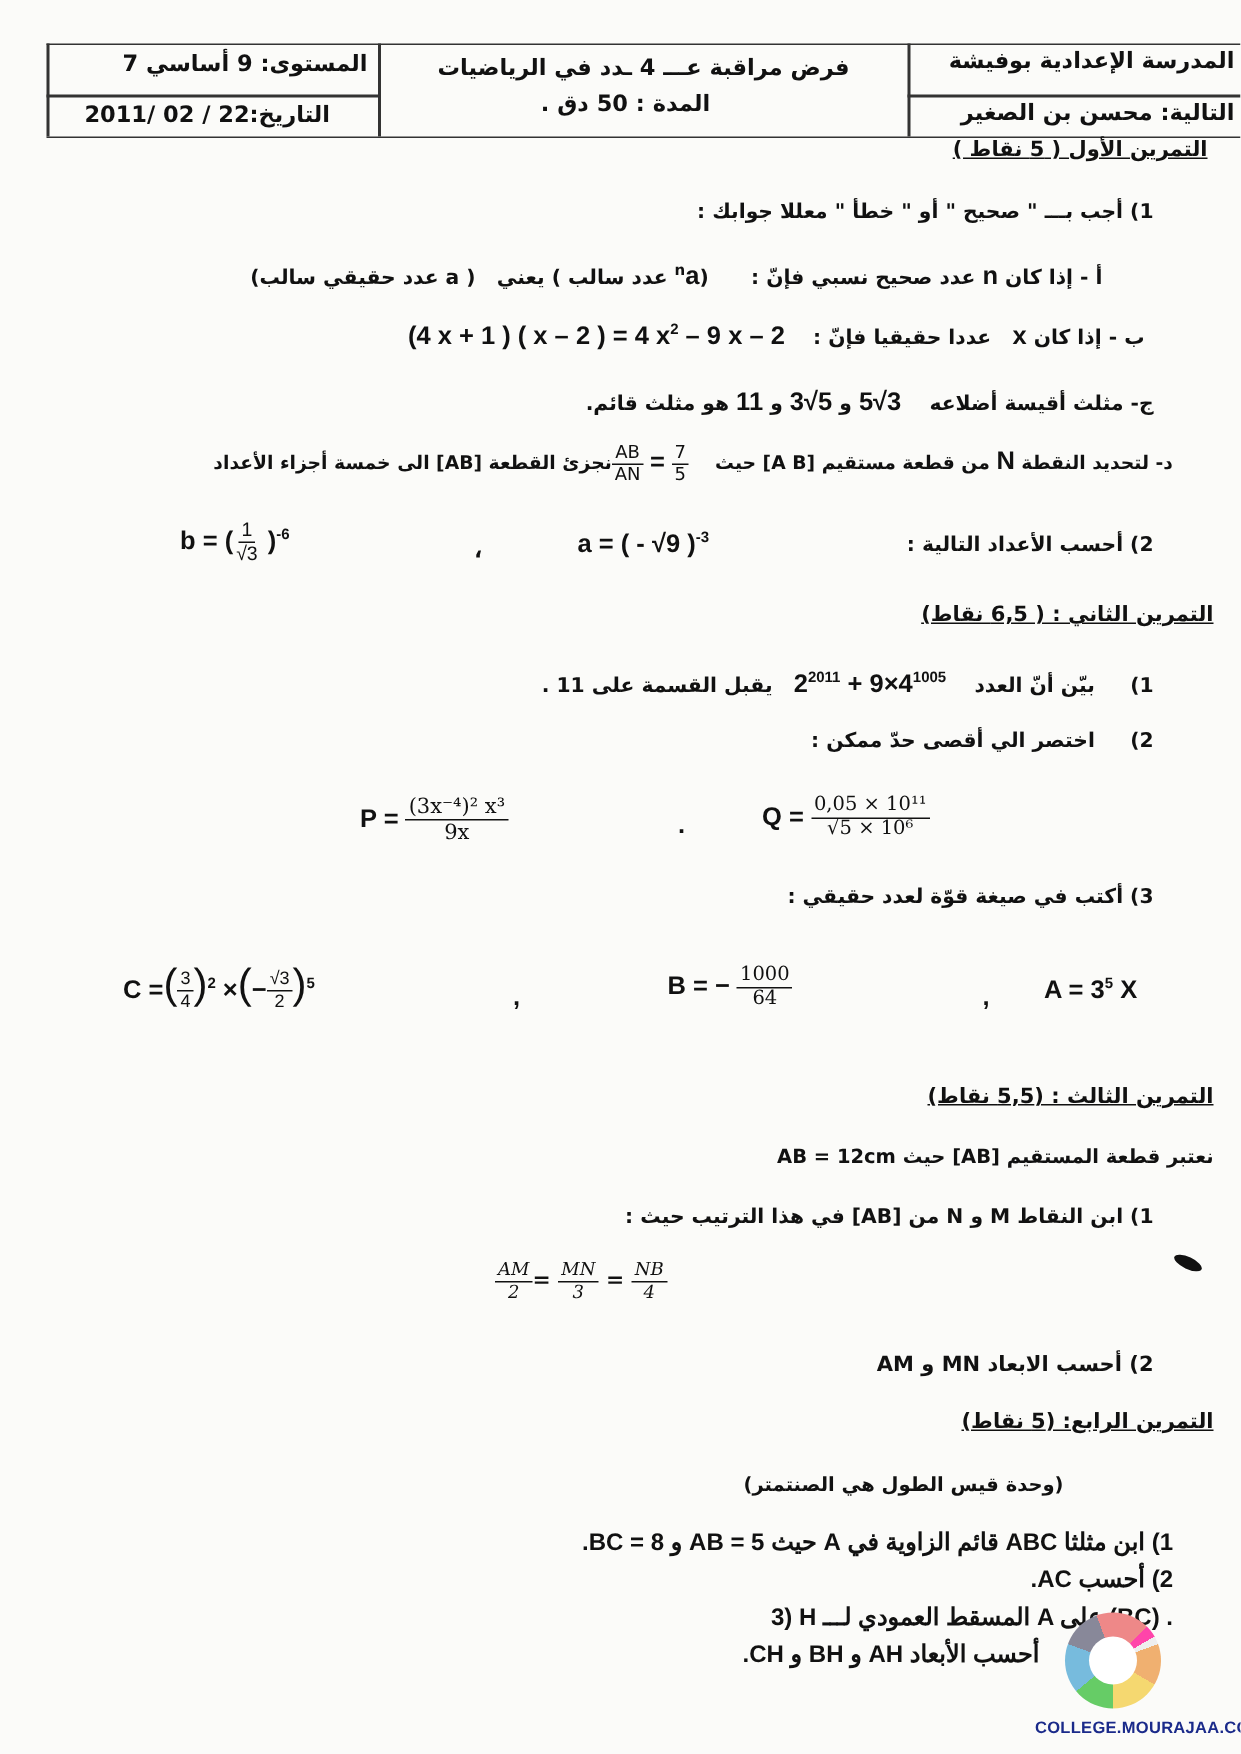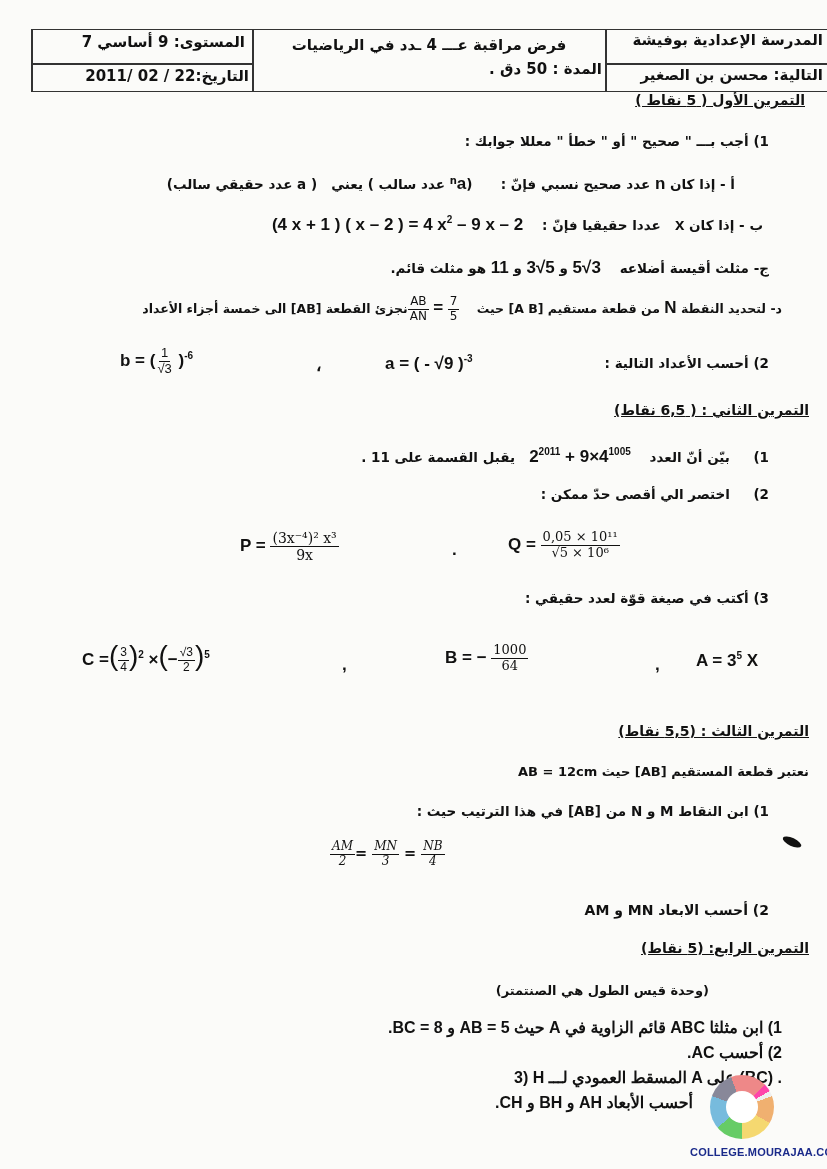--- a/index.html
+++ b/index.html
@@ -33,23 +33,23 @@
 <div class="hdr-table"></div>
 <div class="hline" style="left:31px; top:63px; width:222px;"></div>
 <div class="hline" style="left:605px; top:63px; width:222px;"></div>
 <div class="vline" style="left:31px; top:29px; height:62px;"></div>
 <div class="vline" style="left:252px; top:29px; height:62px;"></div>
 <div class="vline" style="left:605px; top:29px; height:62px;"></div>
 
 <div class="cell rtl" style="right:4px; top:31px;">المدرسة الإعدادية بوفيشة</div>
 <div class="cell rtl" style="right:4px; top:66px;">التالية: محسن بن الصغير</div>
 <div class="cell rtl" style="left:262px; width:334px; top:36px; text-align:center;">فرض مراقبة   عـــ 4  ـدد في الرياضيات</div>
-<div class="cell rtl" style="left:268px; width:334px; top:60px; ">المدة : 50 دق .</div>
+<div class="cell rtl" style="left:250px; width:334px; top:60px; text-align:center;">المدة : 50 دق .</div>
 <div class="cell rtl" style="right:582px; top:33px;">المستوى: 9 أساسي  7</div>
-<div class="cell rtl" style="right:578px; top:67px;margin-left:24px;">التاريخ:22 / 02 /2011</div>
+<div class="cell rtl" style="right:607px; top:67px;margin-left:24px;">التاريخ:22 / 02 /2011</div>
 
 <div class="line rtl title" style="right:22px; top:92px; font-size:14px;">التمرين الأول ( 5 نقاط )</div>
 <div class="line rtl b" style="right:58px; top:133px; font-size:13.5px;">1) أجب بـــ " صحيح " أو " خطأ " معللا جوابك :</div>
 
 <div class="line rtl b" style="right:92px; top:174px; font-size:13.5px;">
   <span>أ -  إذا كان</span>
   <span class="m ltr">n</span>
   <span>عدد صحيح نسبي  فإنّ :</span>
   &nbsp;&nbsp;&nbsp;&nbsp;
   <span>(<span class="m ltr">a</span><sup>n</sup> <span>عدد سالب )</span></span>

